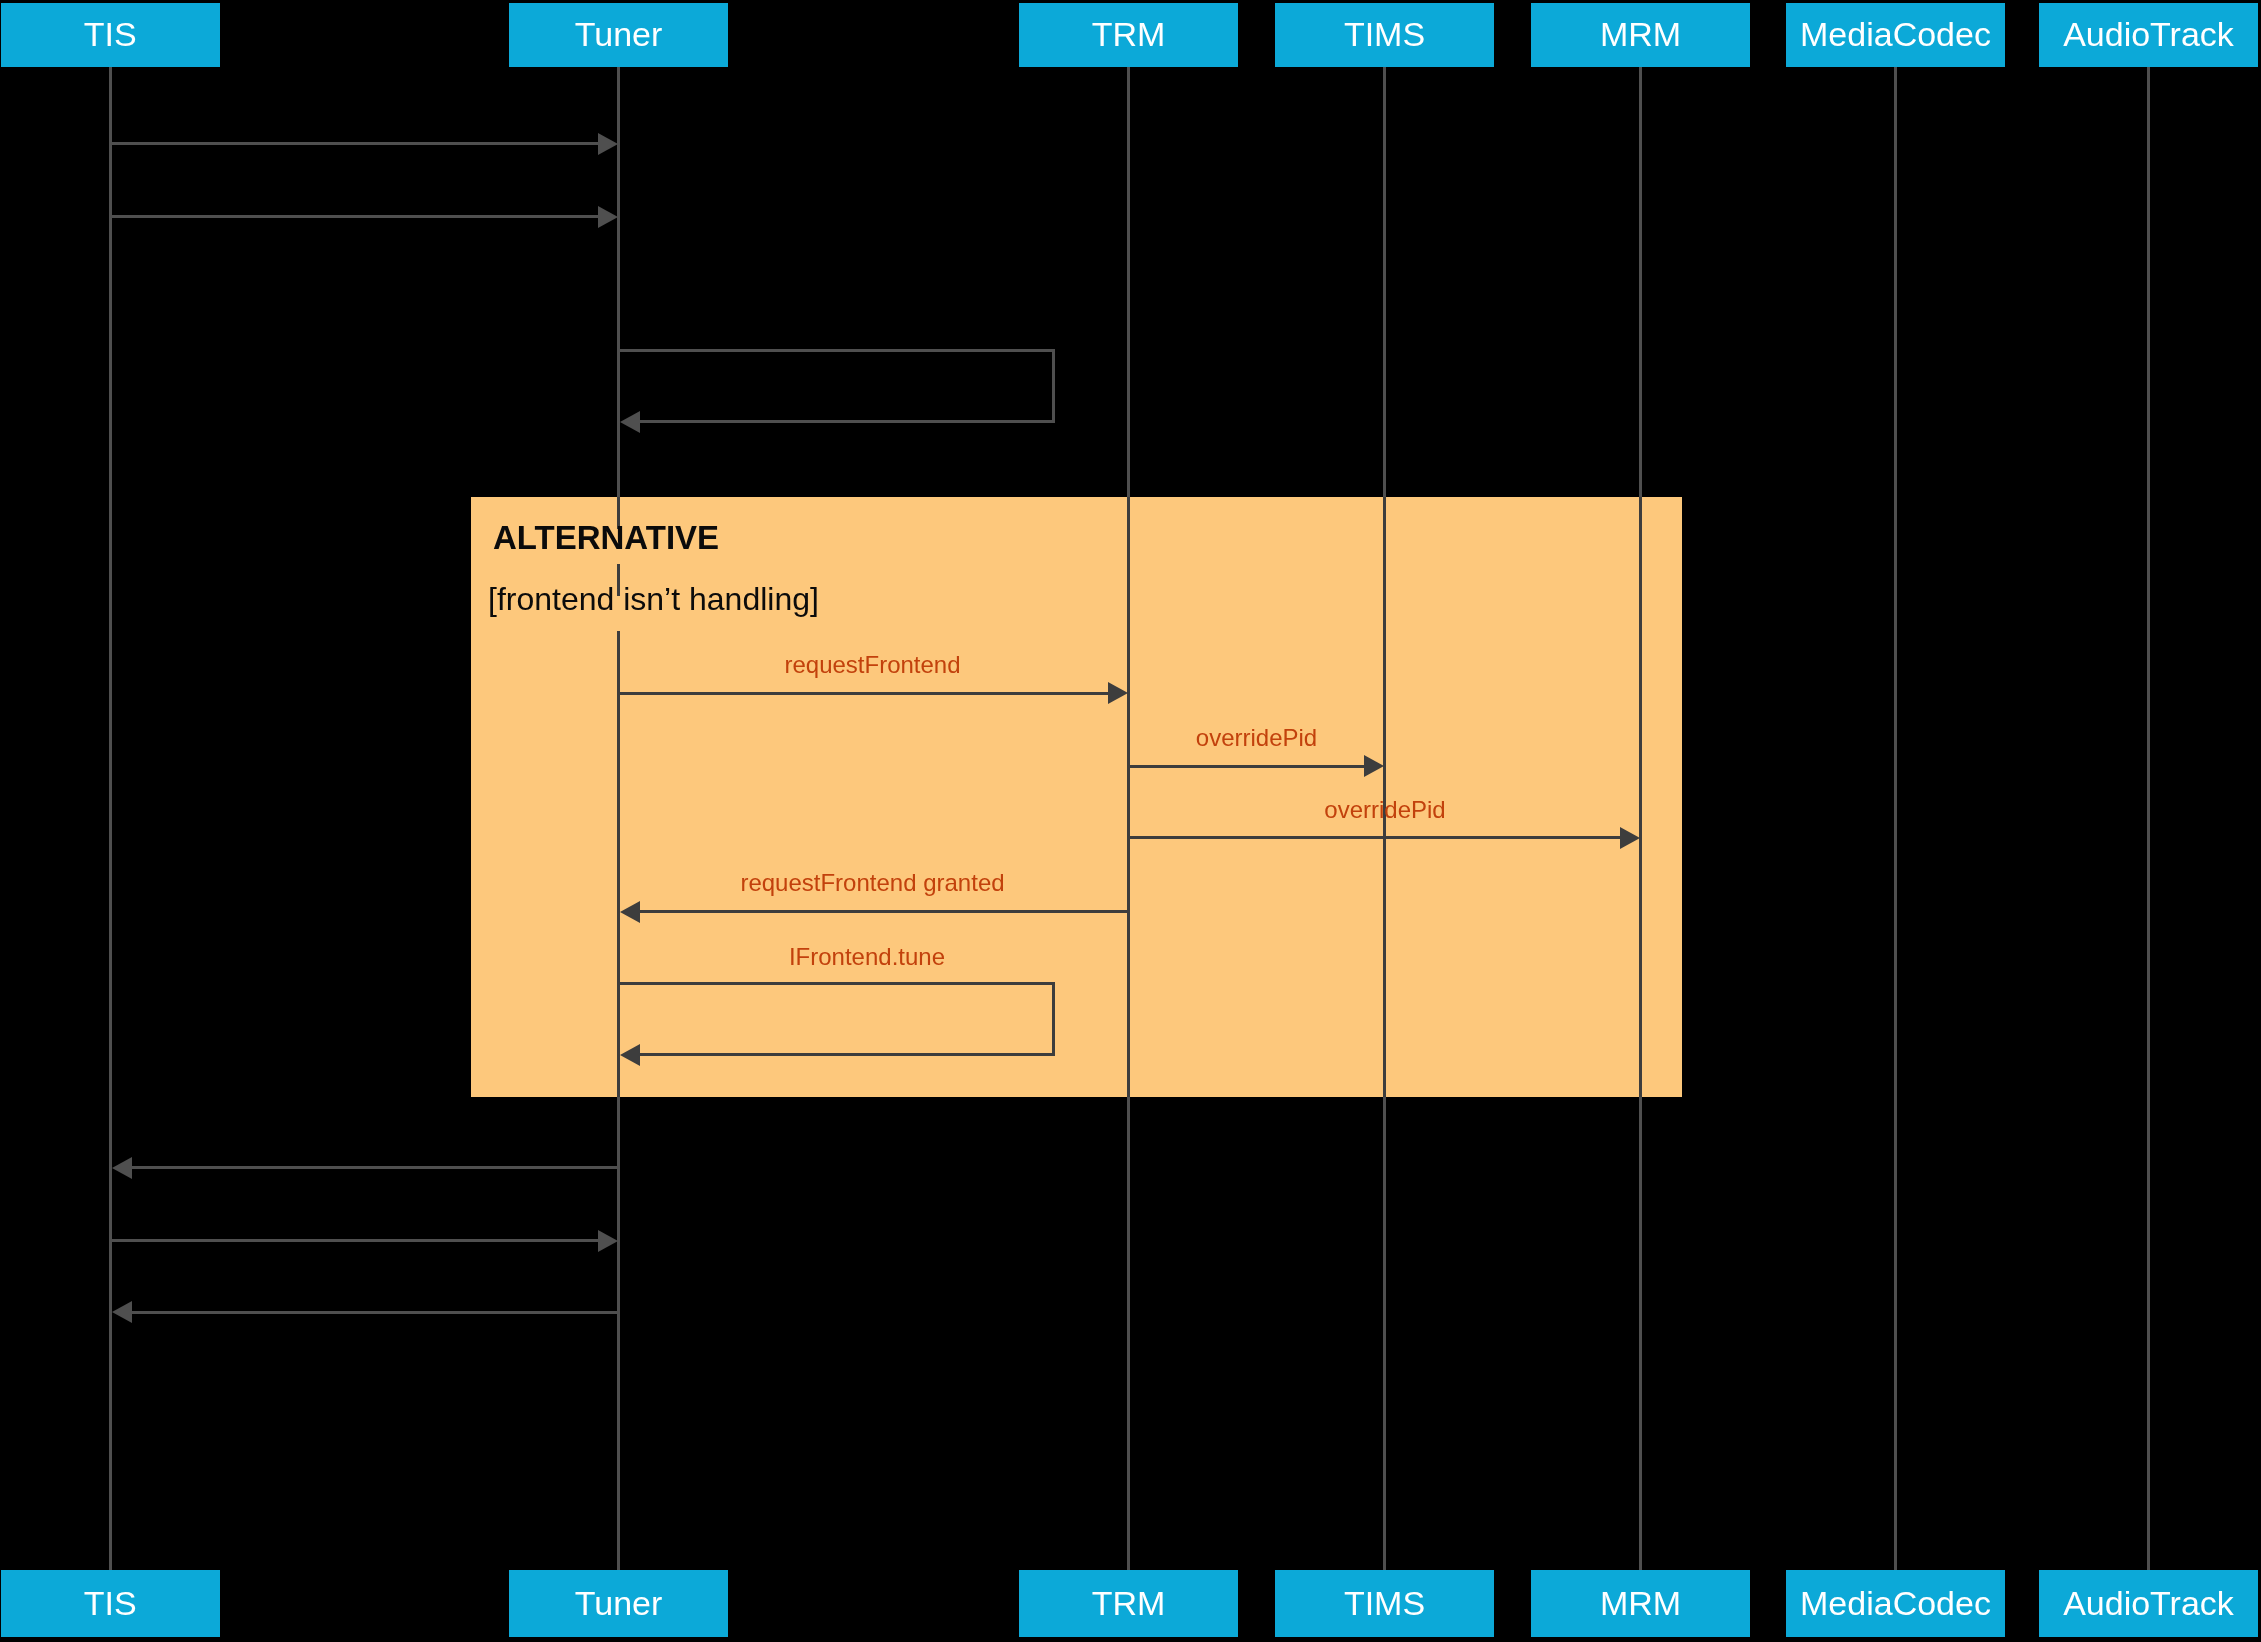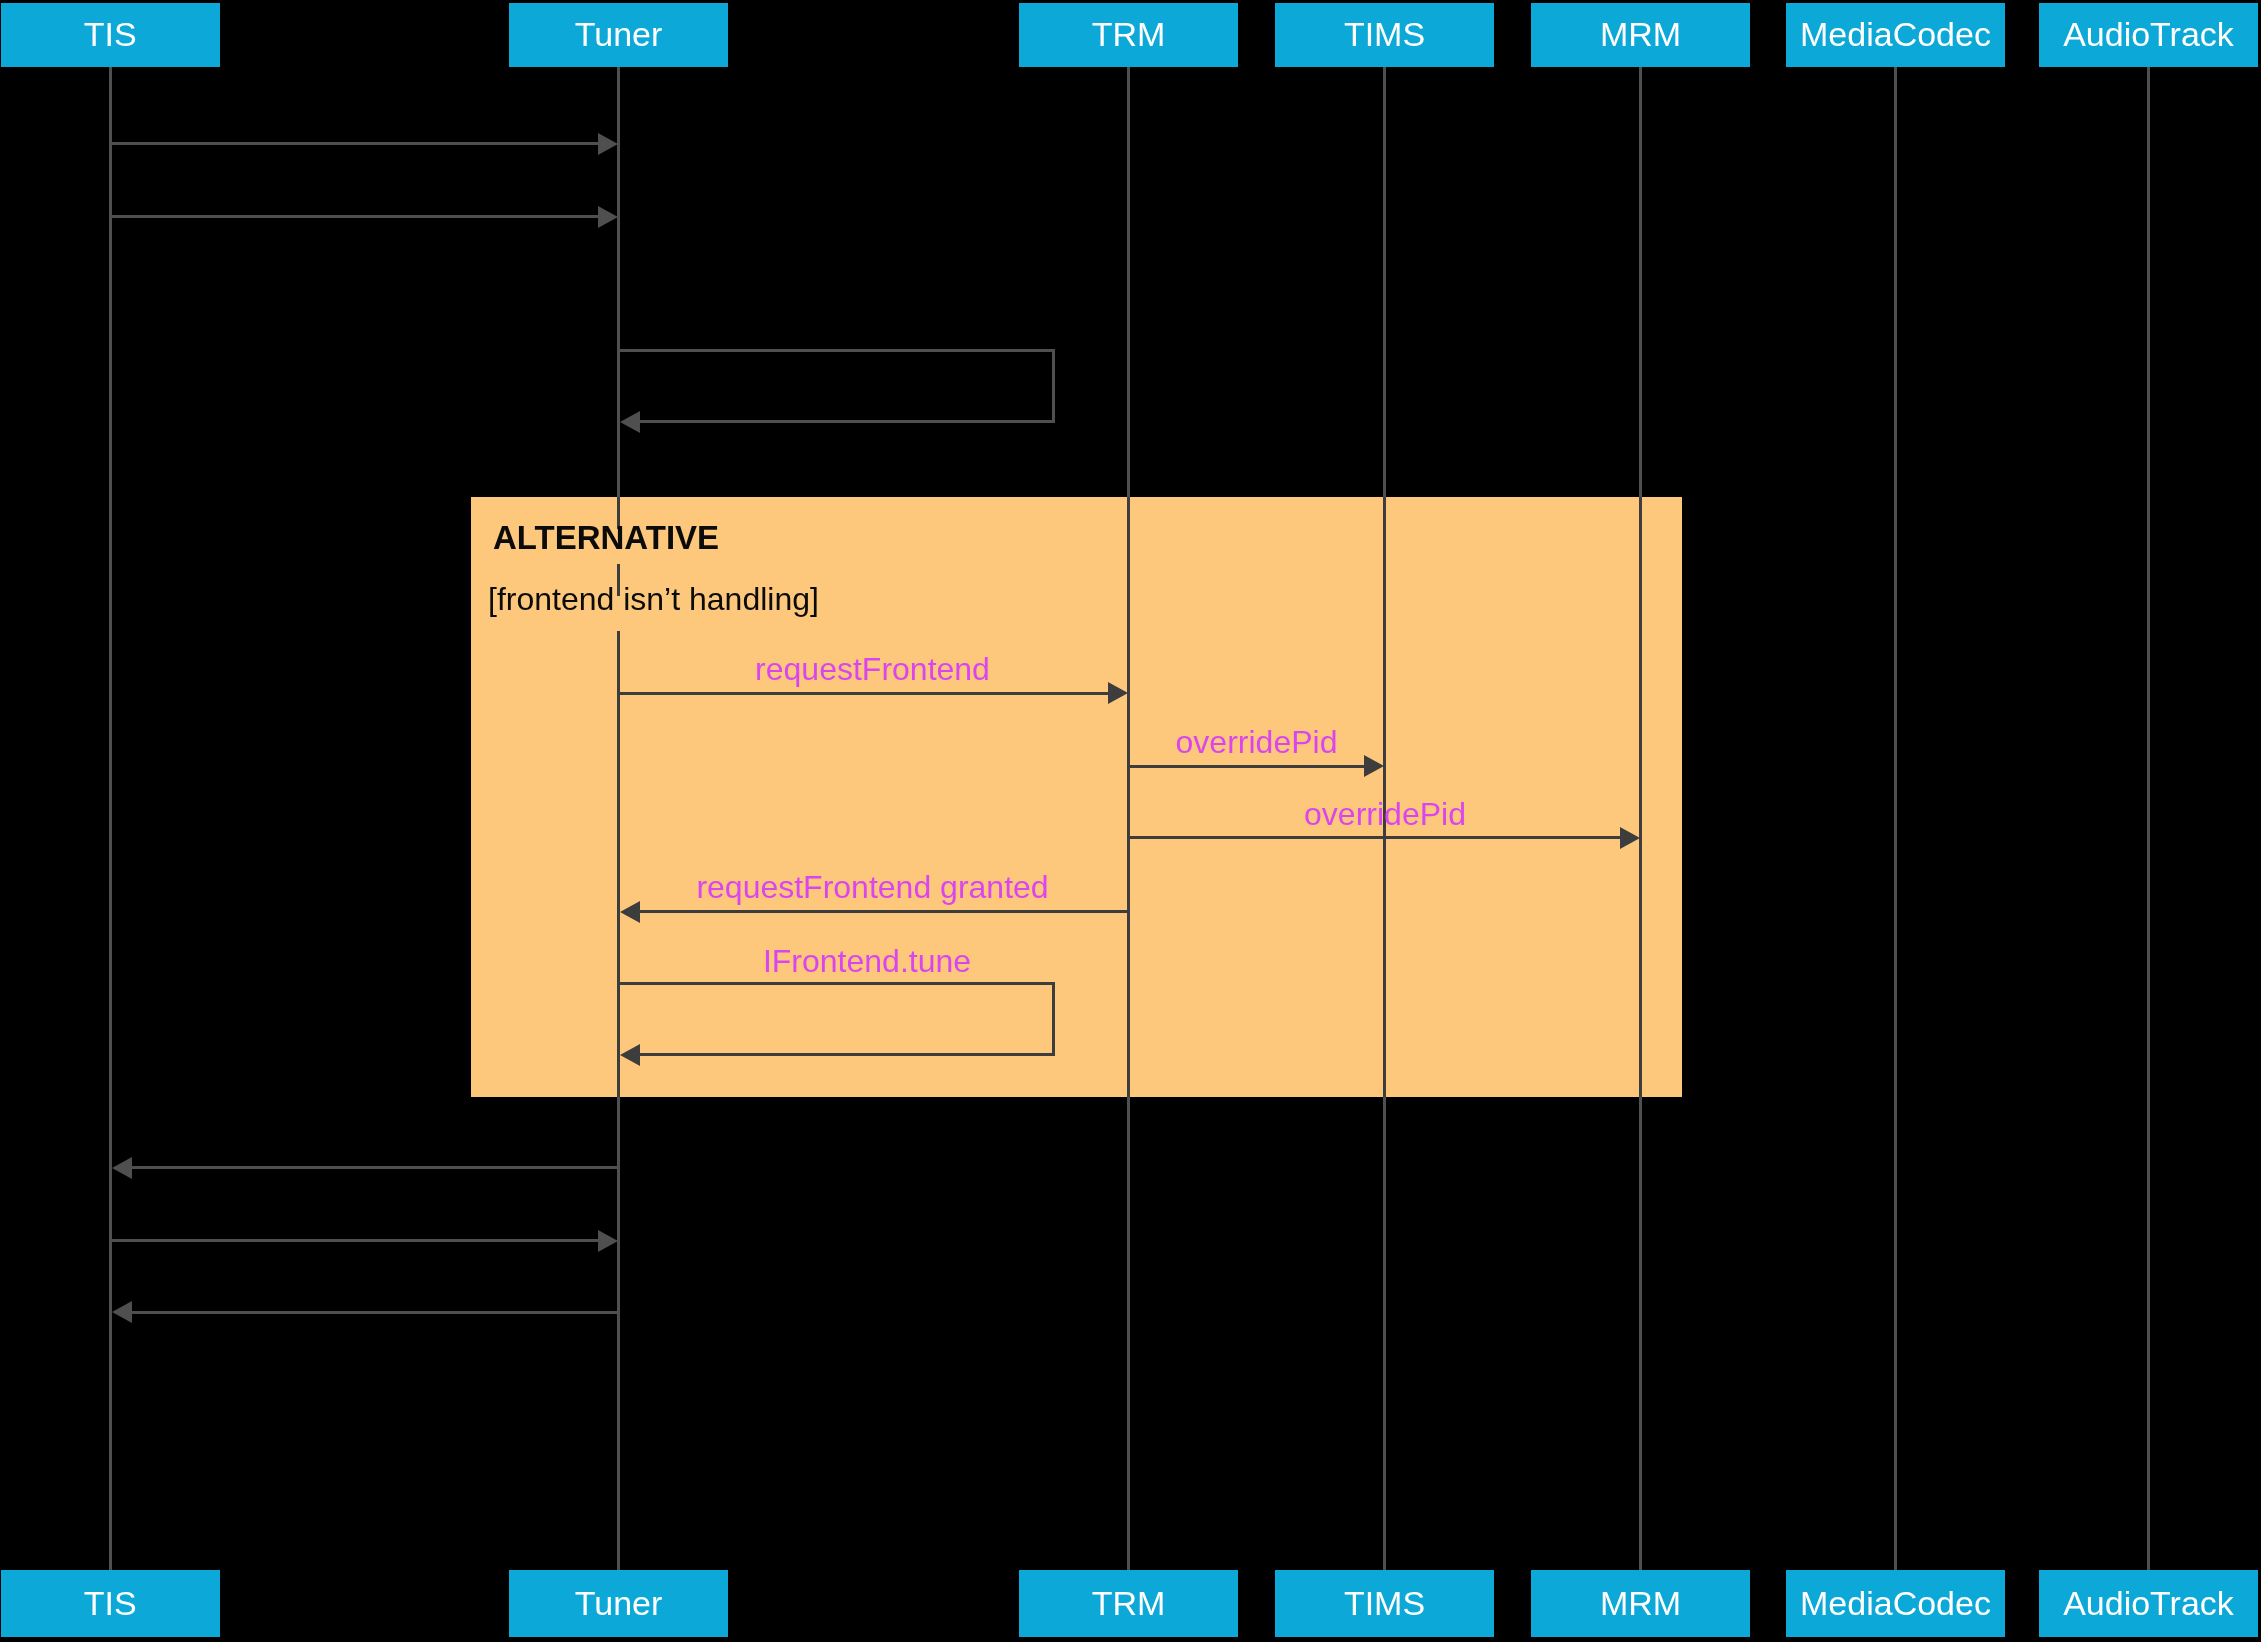--- a/index.html
+++ b/index.html
@@ -68,21 +68,21 @@
   .head-l{
     position:absolute;width:0;height:0;z-index:4;
     border-top:11px solid transparent;border-bottom:11px solid transparent;
     border-right:20.4px solid var(--line);
   }
   .head-r.dark{border-left-color:var(--line-dark);}
   .head-l.dark{border-right-color:var(--line-dark);}
   
   .mlabel{
     position:absolute;
-    font-size:32px;color:#d946ef;
+    font-size:24px;color:#c2410c;
     text-align:center;z-index:4;
     white-space:nowrap;
   }
   
   .avbar{
     position:absolute;
     left:36px;top:1386px;width:2188px;height:109px;
     background:var(--cyan);
     color:#ffffff;font-size:35px;
     display:flex;align-items:center;justify-content:center;

